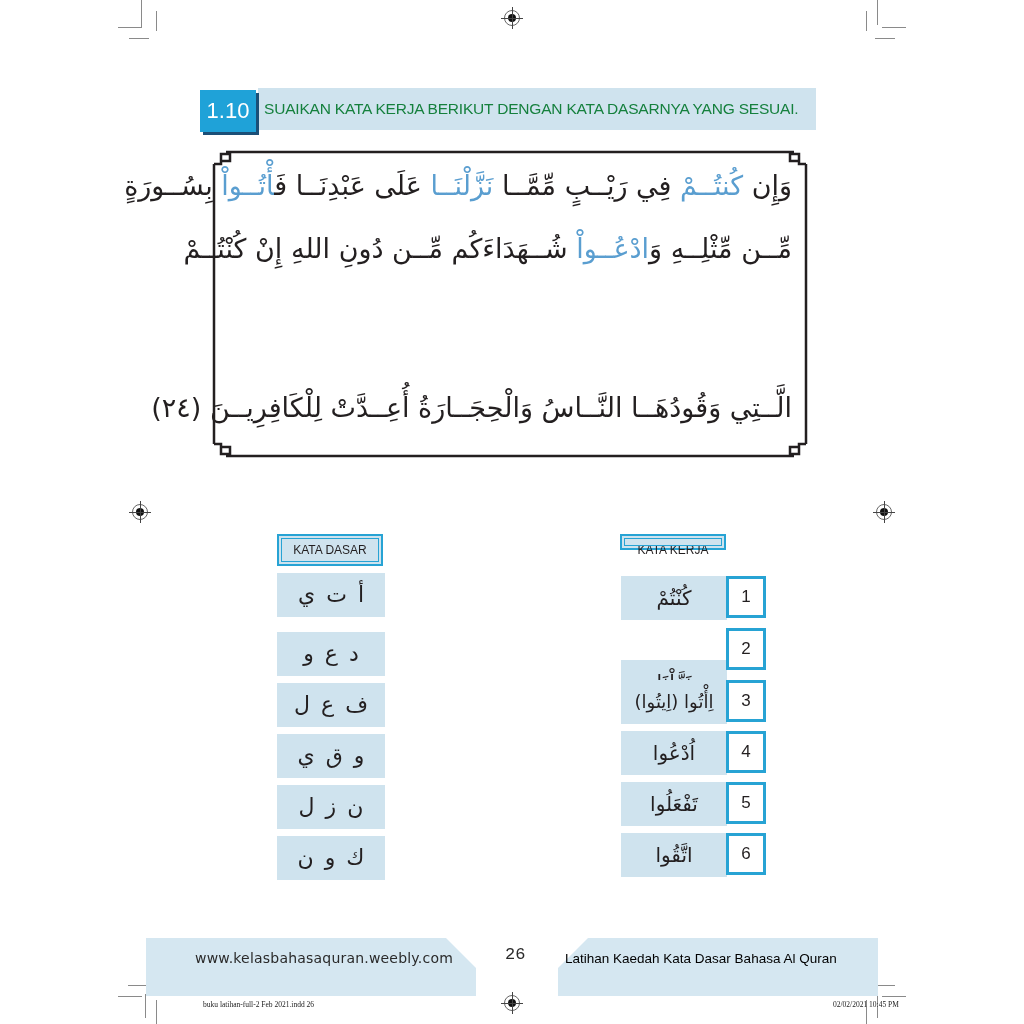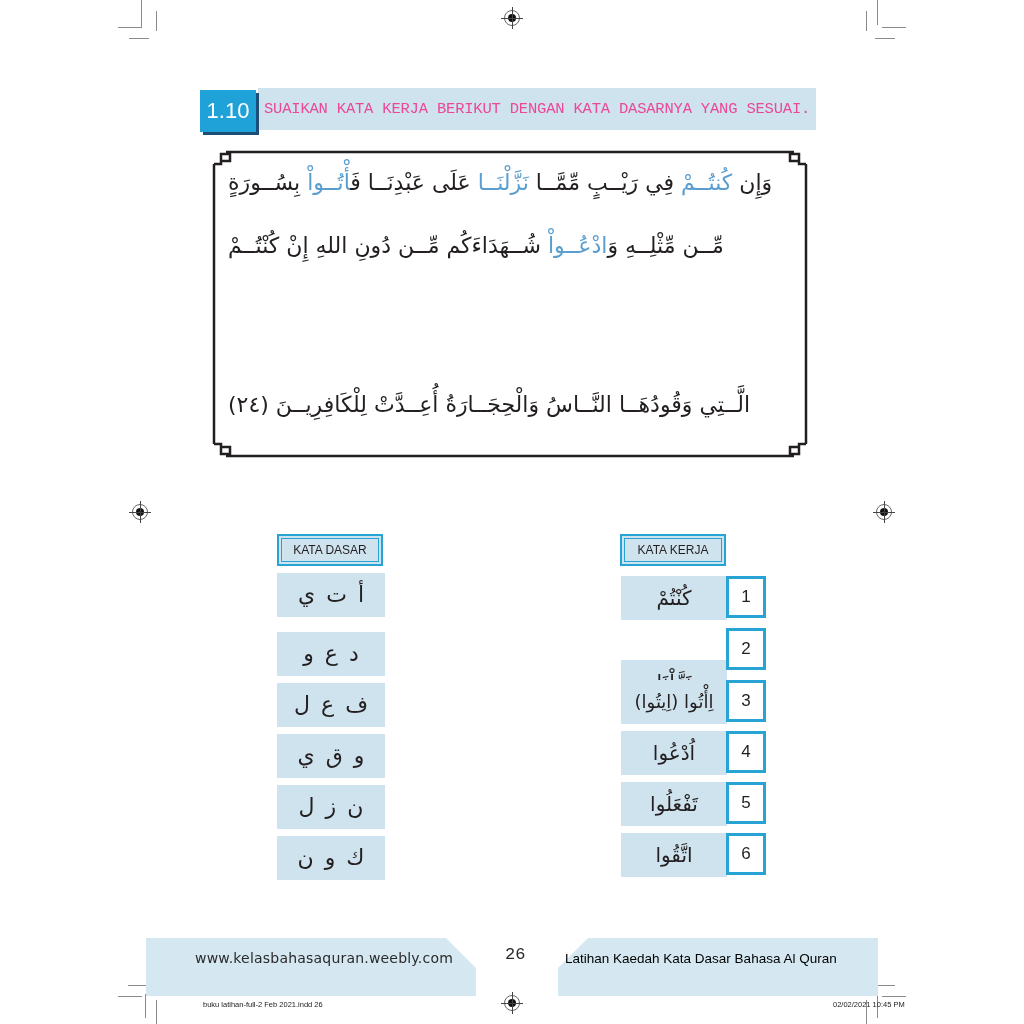--- a/index.html
+++ b/index.html
@@ -6,38 +6,38 @@
     body { width:1024px; height:1024px; background:#ffffff; position:relative; overflow:hidden; font-family:"DejaVu Sans", sans-serif; color:#231f20; }
     .abs { position:absolute; }
     .crop { position:absolute; background:#8a8a8a; }
     .reg { position:absolute; width:16px; height:16px; border-radius:50%; border:1px solid #666; box-sizing:border-box; }
     .reg::before { content:""; position:absolute; left:3px; top:3px; width:8px; height:8px; border-radius:50%; background:#111; }
     .reg::after { content:""; position:absolute; left:-4px; top:7px; width:22px; height:1px; background:#444; }
     .reg .v { position:absolute; left:7px; top:-4px; width:1px; height:22px; background:#444; }
 
     .title-bar { left:258px; top:88px; width:558px; height:42px; background:#cfe3ee; }
     .title-badge { left:200px; top:90px; width:56px; height:42px; background:#1fa2d8; color:#fff; font-family:"Liberation Sans", sans-serif; font-size:22px; line-height:42px; text-align:center; box-shadow:3px 3px 0 #1b4f77; }
-    .title-text { left:264px; top:88px; height:42px; line-height:42px; font-family:Liberation Mono, monospace; font-size:15.5px; color:#ec4899; letter-spacing:-0.2px; }
+    .title-text { left:264px; top:88px; height:42px; line-height:42px; font-family:Liberation Sans, sans-serif; font-size:15.5px; color:#15803d; letter-spacing:-0.2px; }
 
     .frame { left:208px; top:146px; width:604px; height:316px; }
     .frame svg { position:absolute; left:0; top:0; }
-    .verse { position:absolute; left:20px; right:20px; text-align:left; direction:rtl; font-family:"DejaVu Sans", sans-serif; font-size:22px; color:#231f20; white-space:nowrap; }
+    .verse { position:absolute; left:20px; right:20px; text-align:left; direction:rtl; font-family:"DejaVu Sans", sans-serif; font-size:27px; color:#231f20; white-space:nowrap; }
     .verse .hl { color:#5a9ed0; }
 
     .hdr { position:absolute; background:#cfe3ee; border:2px solid #27a3d4; outline:1px solid #27a3d4; outline-offset:-5px; font-family:"Liberation Sans", sans-serif; font-size:12px; color:#231f20; text-align:center; box-sizing:border-box; }
     .dasar-cell { position:absolute; left:277px; width:108px; height:44px; background:#cfe3ee; direction:rtl; text-align:center; font-family:"DejaVu Sans", sans-serif; font-size:22px; line-height:44px; color:#231f20; word-spacing:4px; }
     .kerja-cell { position:absolute; left:621px; width:106px; height:44px; background:#cfe3ee; direction:rtl; text-align:center; font-family:"DejaVu Sans", sans-serif; font-size:20px; line-height:44px; color:#231f20; }
     .num-box { position:absolute; left:726px; width:40px; height:42px; background:#fff; border:3px solid #27a3d4; box-sizing:border-box; font-family:"Liberation Sans", sans-serif; font-size:17px; line-height:36px; text-align:center; color:#231f20; }
 
     .foot-left { left:146px; top:938px; width:330px; height:58px; background:#d5e7f1; clip-path:polygon(0 0, 300px 0, 330px 30px, 330px 100%, 0 100%); }
     .foot-right { left:558px; top:938px; width:320px; height:58px; background:#d5e7f1; clip-path:polygon(30px 0, 100% 0, 100% 100%, 0 100%, 0 30px); }
     .foot-url { left:195px; top:950px; font-family:"DejaVu Sans", sans-serif; font-size:14px; color:#2a2a2a; letter-spacing:0.2px; }
     .foot-page { left:505px; top:945px; font-family:Liberation Mono, monospace; font-size:17px; color:#2a2a2a; }
     .foot-title { left:565px; top:951px; font-family:"Liberation Sans", sans-serif; font-size:13.5px; color:#000000; }
-    .slug { font-family:Liberation Sans, sans-serif; font-size:7.5px; color:#222;padding-left:43px; }
+    .slug { font-family:Liberation Serif, serif; font-size:7.5px; color:#222;padding-left:43px; }
   </style>
 </head>
 <body>
 
 <div>
   <div class="crop" style="left:141px;top:0;width:1px;height:27px;"></div>
   <div class="crop" style="left:156px;top:11px;width:1px;height:20px;"></div>
   <div class="crop" style="left:118px;top:27px;width:24px;height:1px;"></div>
   <div class="crop" style="left:129px;top:38px;width:20px;height:1px;"></div>
 
@@ -90,21 +90,21 @@
 </div>
 
 <div class="hdr" style="left:277px;top:534px;width:106px;height:32px;line-height:28px;">KATA DASAR</div>
 <div class="dasar-cell" style="top:573px;">أ ت ي</div>
 <div class="dasar-cell" style="top:632px;">د ع و</div>
 <div class="dasar-cell" style="top:683px;">ف ع ل</div>
 <div class="dasar-cell" style="top:734px;">و ق ي</div>
 <div class="dasar-cell" style="top:785px;">ن ز ل</div>
 <div class="dasar-cell" style="top:836px;">ك و ن</div>
 
-<div class="hdr" style="left:620px;top:534px;width:106px;height:32px;line-height:28px;">KATA KERJA</div>
+<div class="hdr" style="left:620px;top:534px;width:106px;height:16px;line-height:28px;">KATA KERJA</div>
 
 <div class="kerja-cell" style="top:576px;">كُنْتُمْ</div>
 <div class="num-box" style="top:576px;">1</div>
 
 <div class="kerja-cell" style="top:660px;">نَزَّلْنَا</div>
 <div class="num-box" style="top:628px;">2</div>
 
 <div class="kerja-cell" style="top:680px;font-size:18px;">اِأْتُوا (اِيتُوا)</div>
 <div class="num-box" style="top:680px;">3</div>
 

